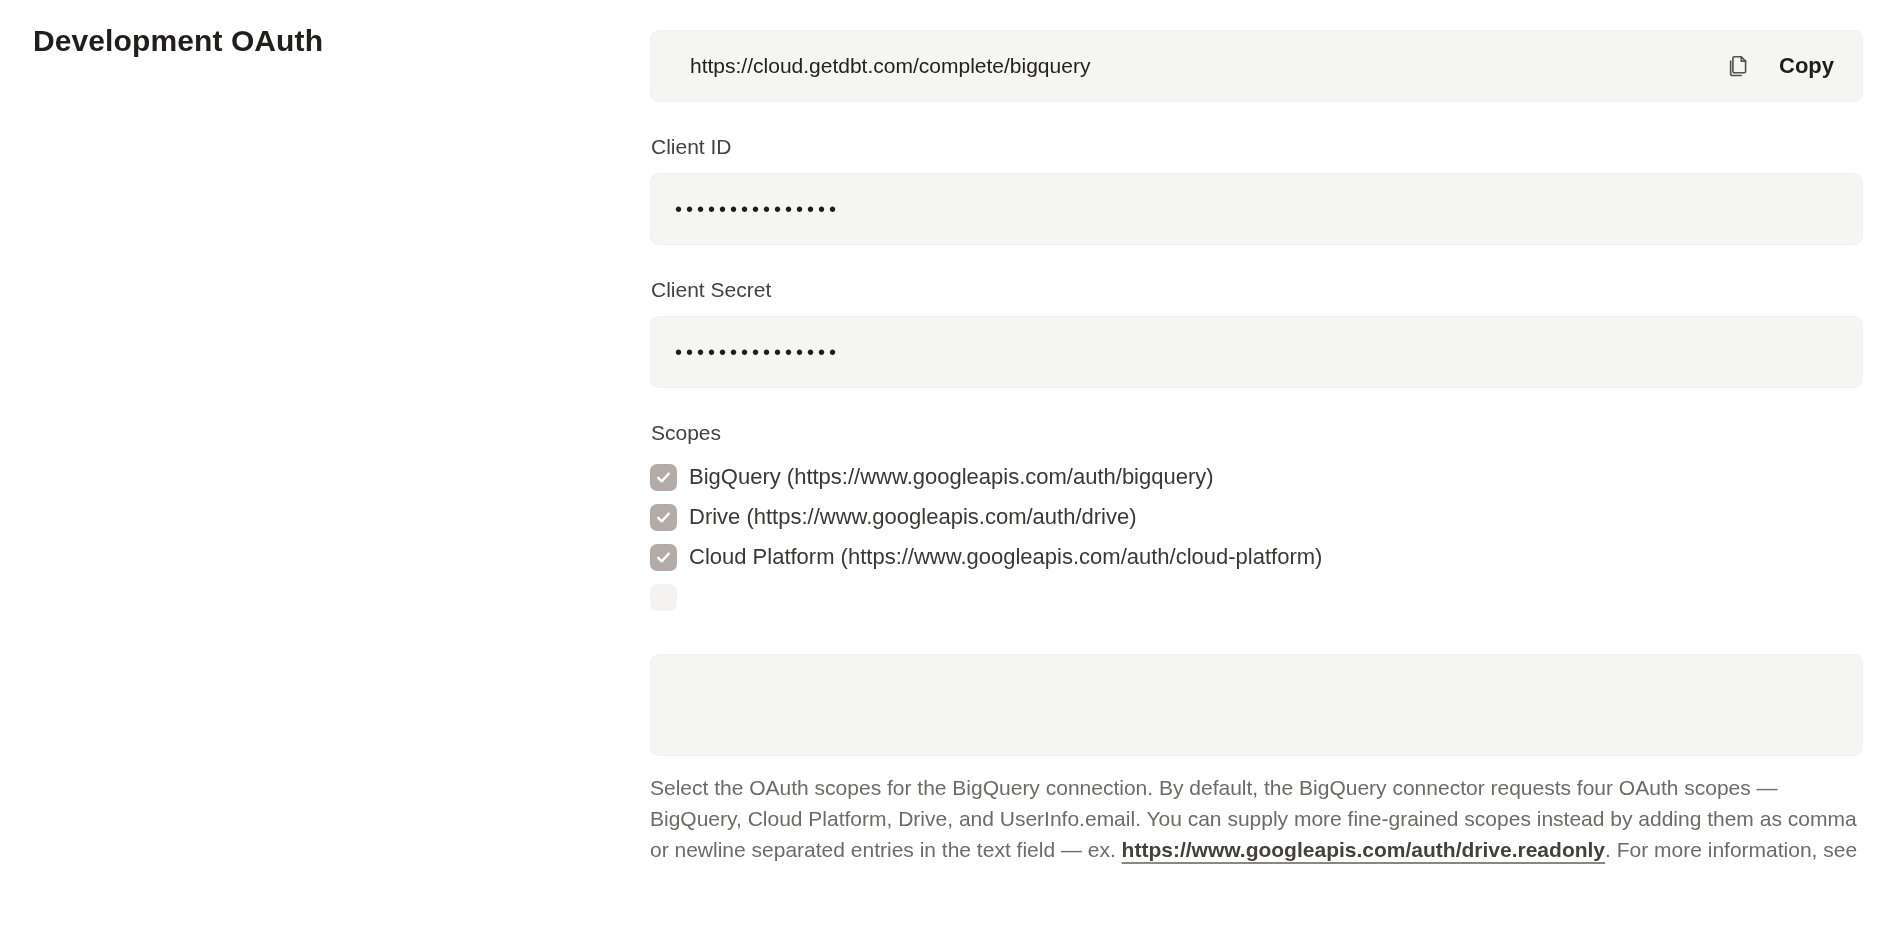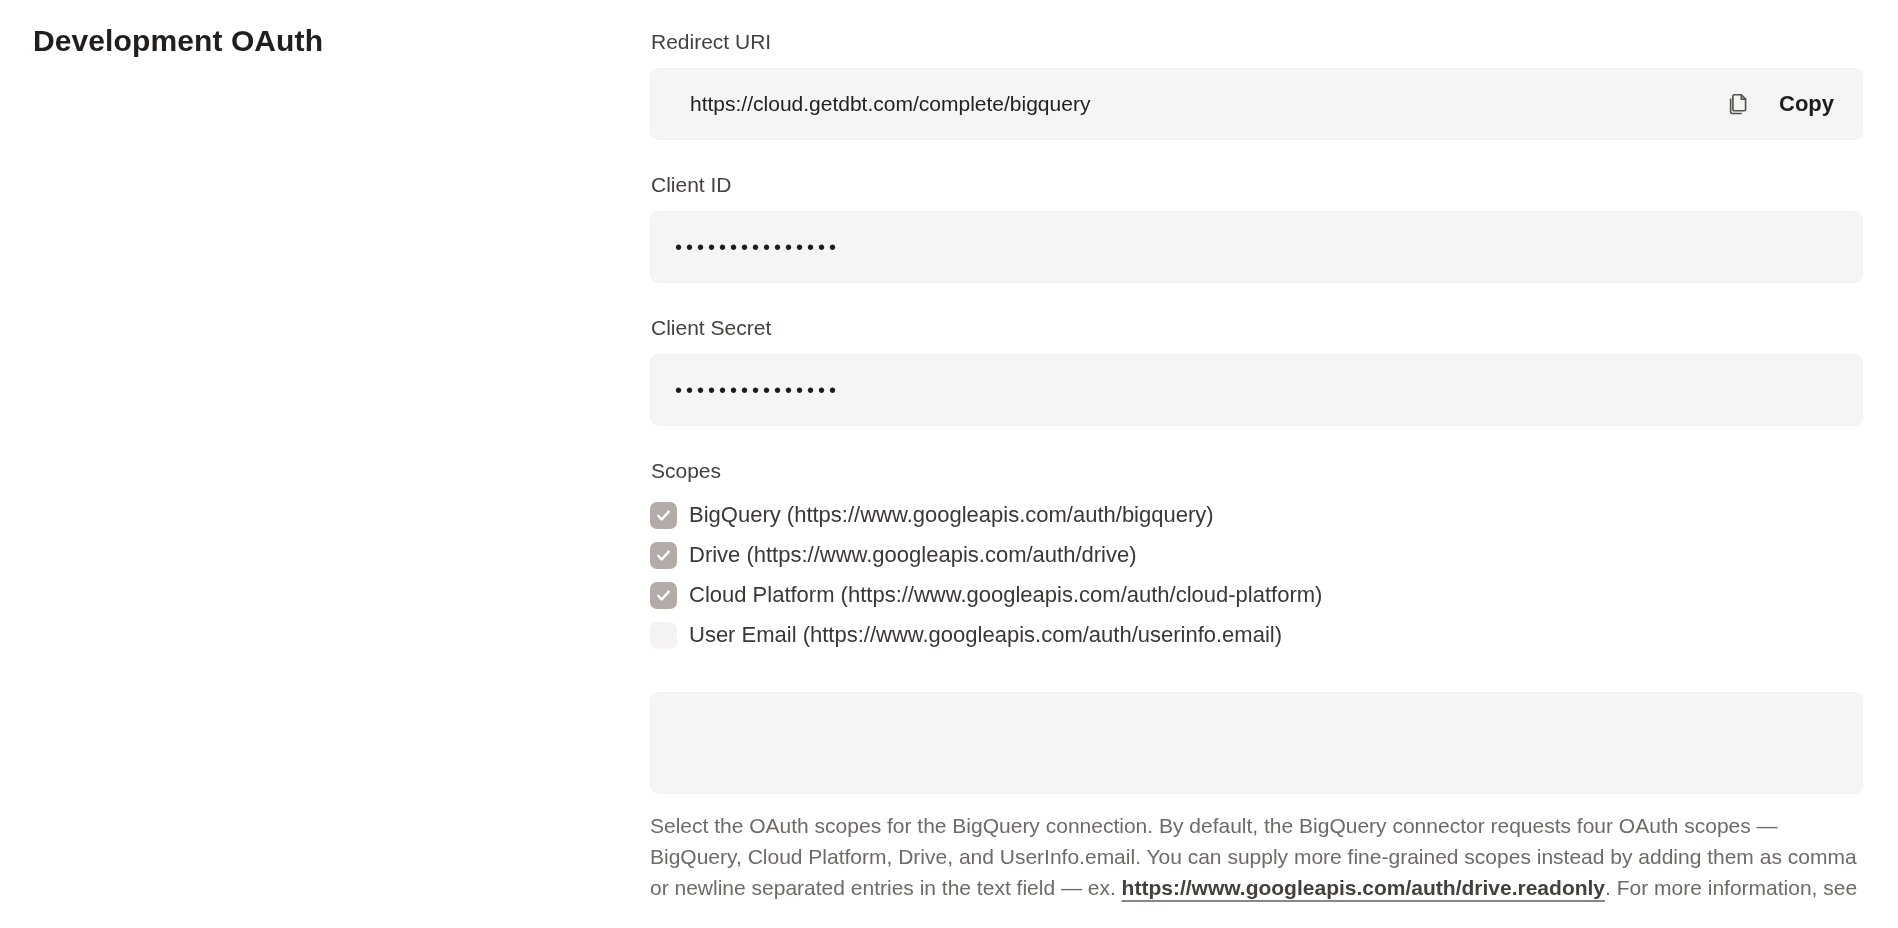--- a/index.html
+++ b/index.html
@@ -146,21 +146,20 @@
 
 <div class="page">
 
   <div class="left-col">
     <h2 class="section-title">Development OAuth</h2>
   </div>
 
   <div class="right-col">
 
     <div class="field-group">
-      <label class="field-label">Redirect URI</label>
       <div class="readonly-field">
         <span class="field-value">https://cloud.getdbt.com/complete/bigquery</span>
         <button class="copy-btn">
           <span>
             <svg width="26" height="26" viewBox="0 0 24 24" fill="none" stroke="#55514c" stroke-width="1.5" stroke-linecap="round" stroke-linejoin="round">
               <path d="M8.5 3.5 H15 L19 7.5 V17 a1.2 1.2 0 0 1 -1.2 1.2 H8.5 a1.2 1.2 0 0 1 -1.2 -1.2 V4.7 a1.2 1.2 0 0 1 1.2 -1.2 Z"></path>
               <path d="M15 3.5 V7.5 H19"></path>
               <path d="M5.2 7.5 V19.2 a1.6 1.6 0 0 0 1.6 1.6 H15"></path>
             </svg>
           </span>
@@ -206,21 +205,20 @@
               <polyline points="4.5 12.5 9.5 17.5 19.5 6.5"></polyline>
             </svg>
         </span>
         <span class="scope-label">Cloud Platform (https://www.googleapis.com/auth/cloud-platform)</span>
       </div>
 
       <div class="scope-row">
         <span class="checkbox">
           
         </span>
-        <span class="scope-label">User Email (https://www.googleapis.com/auth/userinfo.email)</span>
       </div>
     </div>
 
     <div class="field-group fine-grained-group">
       <textarea class="scopes-textarea" style=""></textarea>
       <p class="help-text"><span>Select the OAuth scopes for the BigQuery connection. By default, the BigQuery connector requests four OAuth scopes — BigQuery, Cloud Platform, Drive, and UserInfo.email. You can supply more fine-grained scopes instead by adding them as comma or newline separated entries in the text field — ex. </span><a href="#">https://www.googleapis.com/auth/drive.readonly</a><span>. For more information, see </span></p>
     </div>
 
   </div>
 </div>

